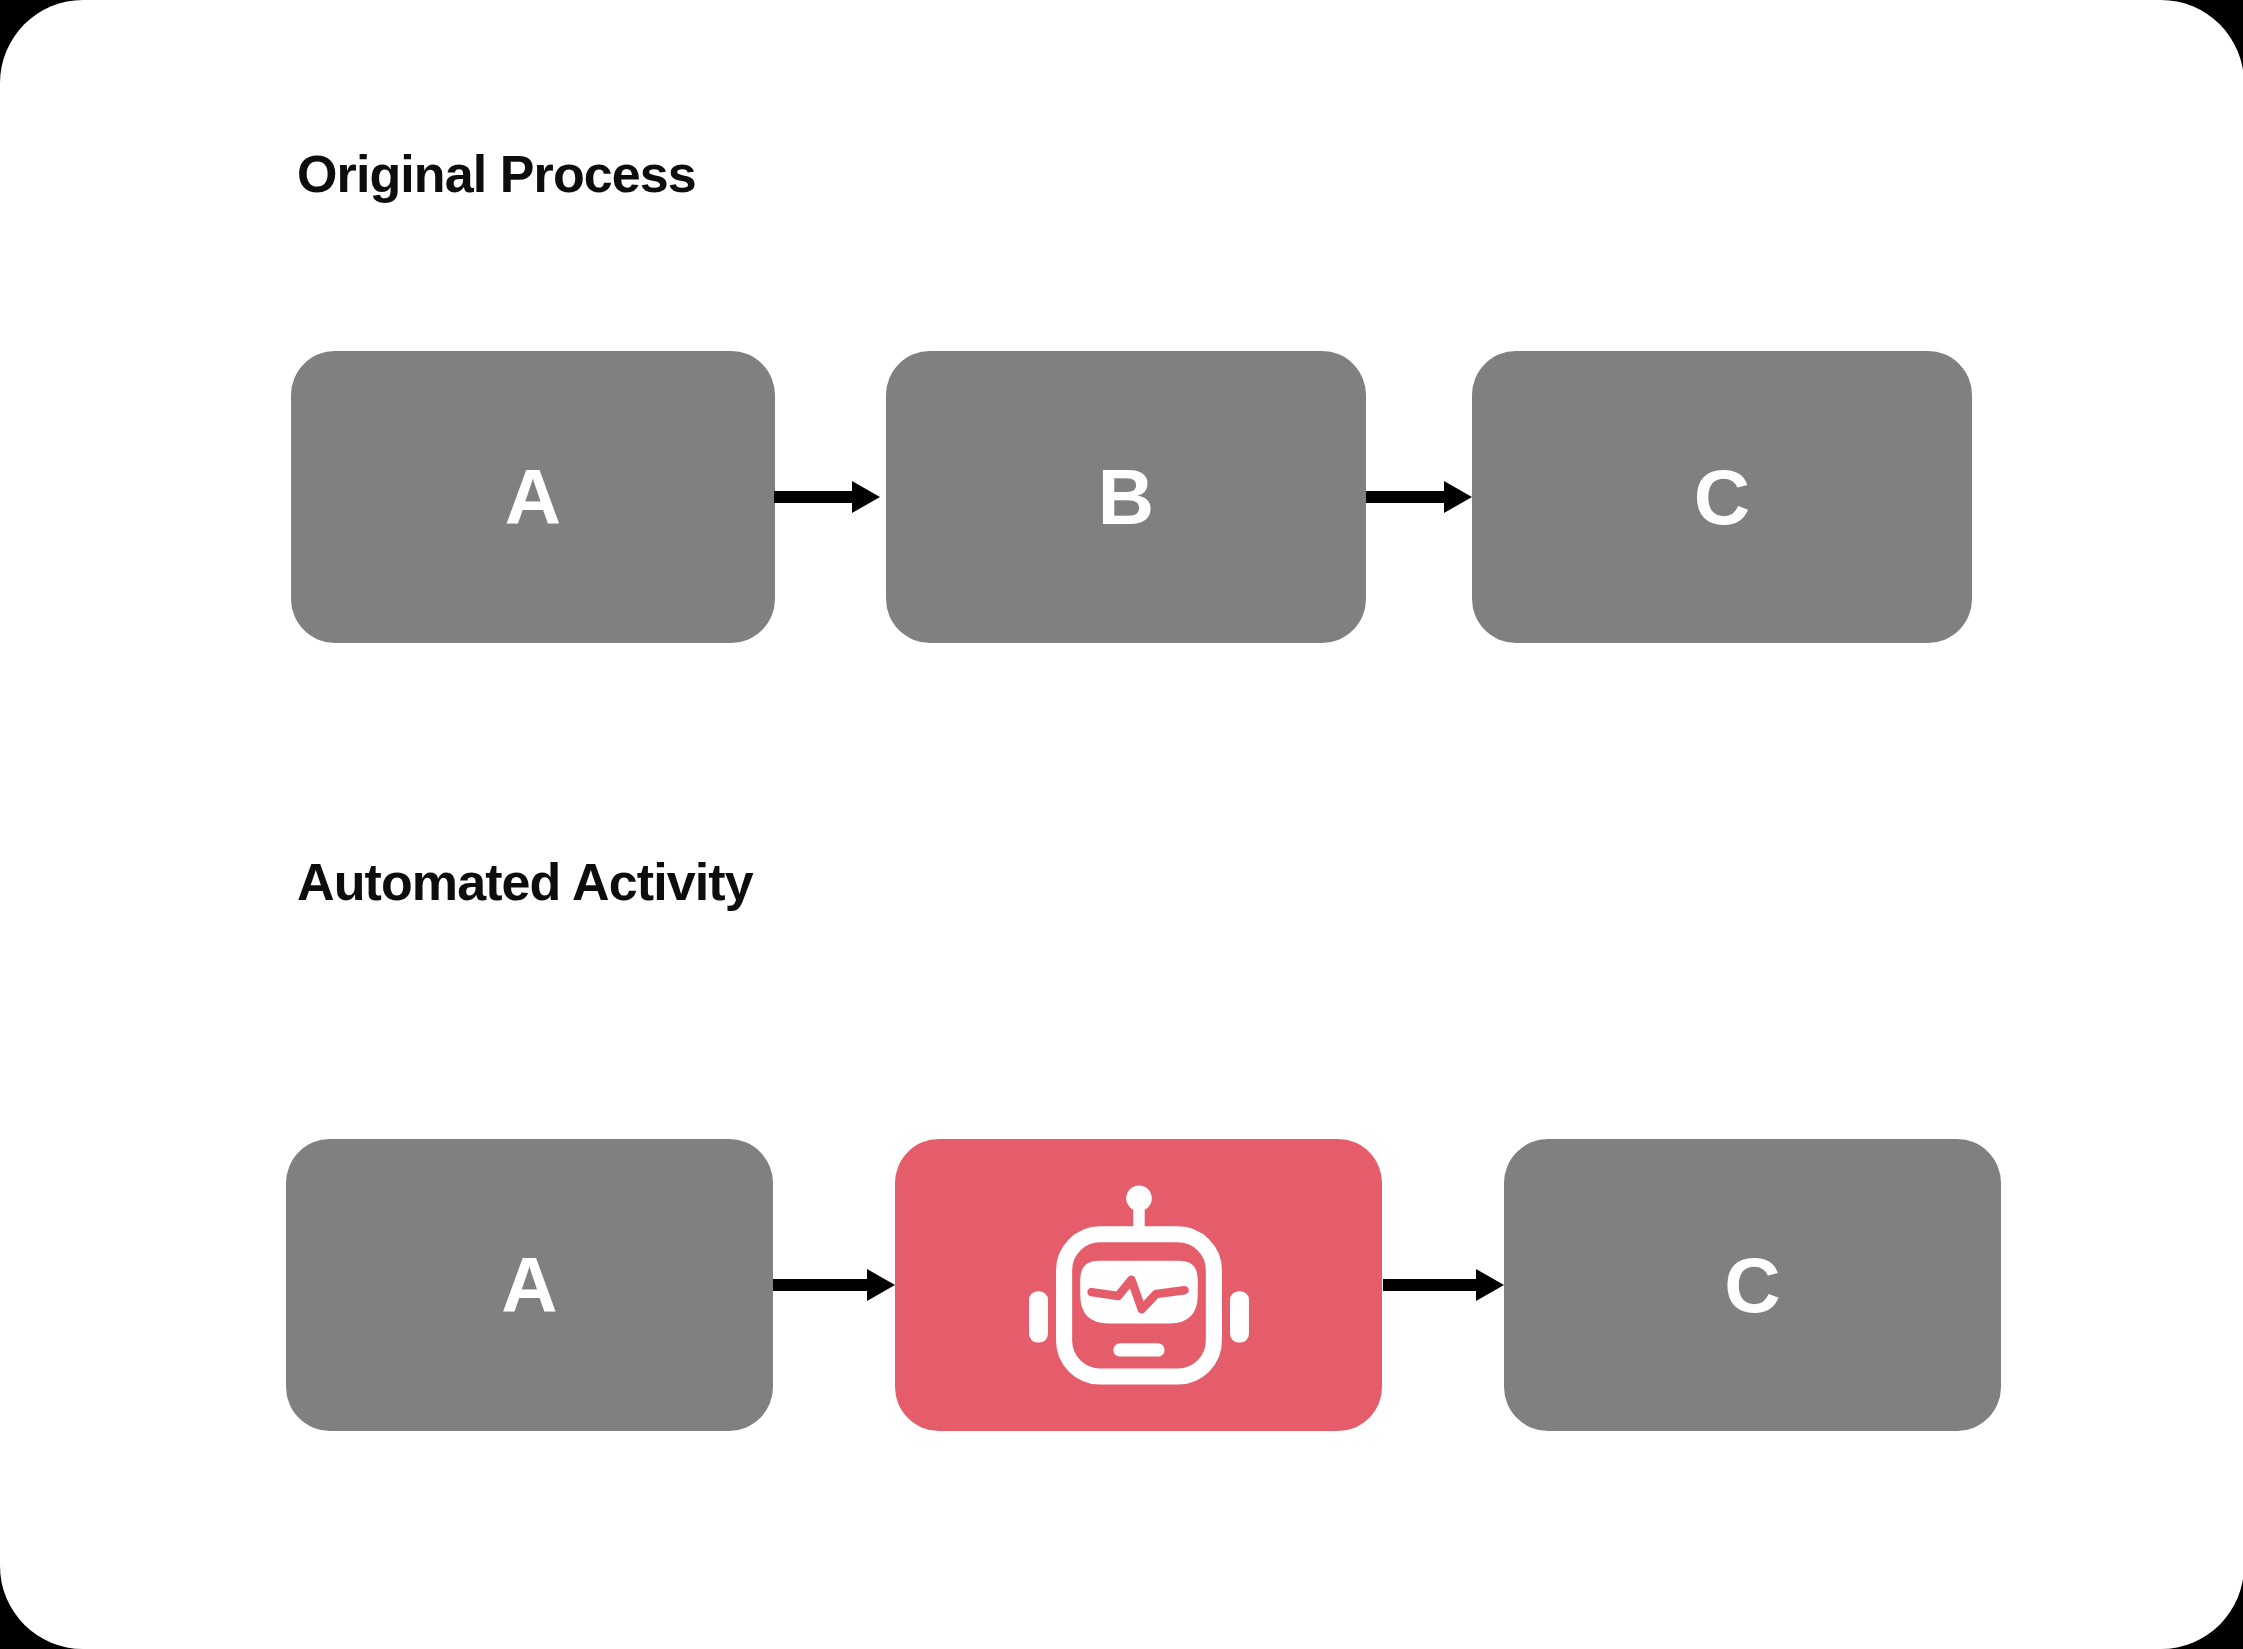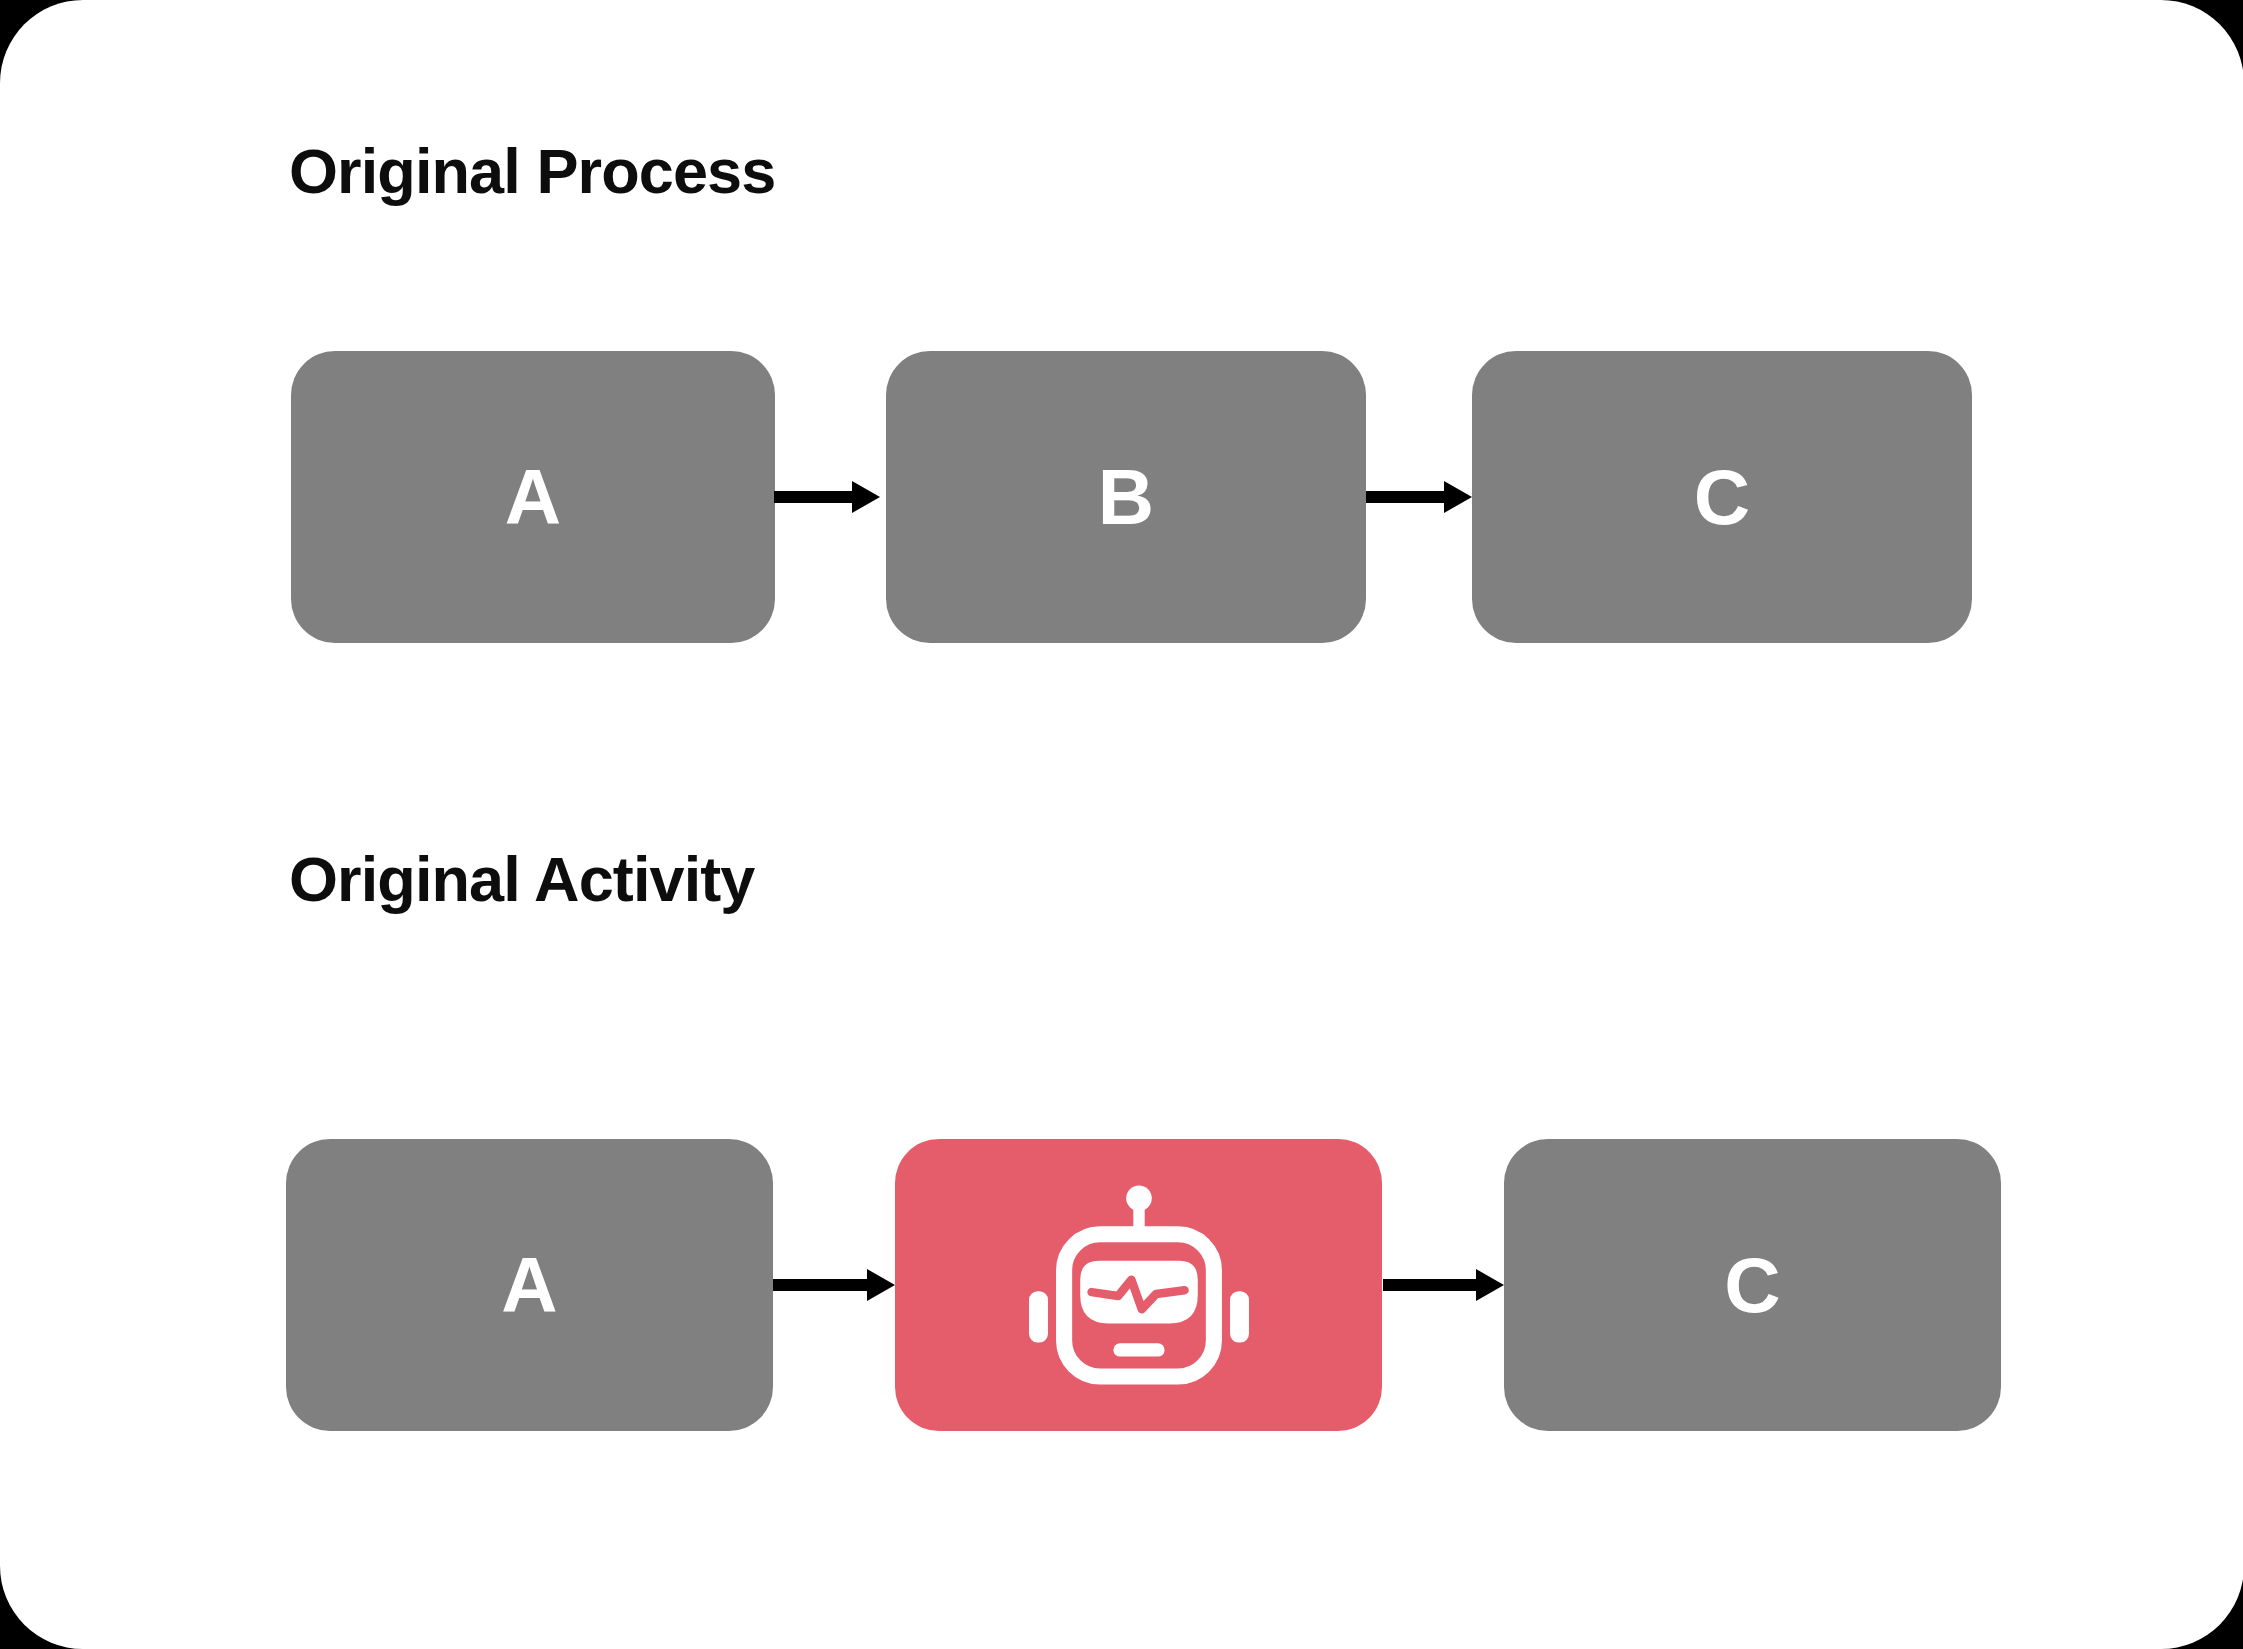--- a/index.html
+++ b/index.html
@@ -17,22 +17,22 @@
   }
   .card {
     position: absolute;
     inset: 0;
     background: var(--card, #ffffff);
     border-radius: 83px;
   }
   .section-title {
     position: absolute;
     left: 289px;
-    margin: 0;
-    font-size: 63px;
+    margin: 8px;
+    font-size: 52px;
     line-height: 1;
     font-weight: 700;
     letter-spacing: -0.9px;
     color: var(--title-text, #0d0d0d);
     white-space: nowrap;
   }
   .title-original  { top: 140px; }
   .title-automated { top: 848px; }
 
   .node {
@@ -115,21 +115,21 @@
 
     <div class="arrow a1y">
       <div class="shaft"></div>
       <div class="head"></div>
     </div>
 
     <div class="node n1c">
       <span class="node-label">C</span>
     </div>
 
-    <h2 class="section-title title-automated">Original Activity</h2>
+    <h2 class="section-title title-automated">Automated Activity</h2>
 
     <div class="node n2a">
       <span class="node-label">A</span>
     </div>
 
     <div class="arrow a2x">
       <div class="shaft"></div>
       <div class="head"></div>
     </div>
 

